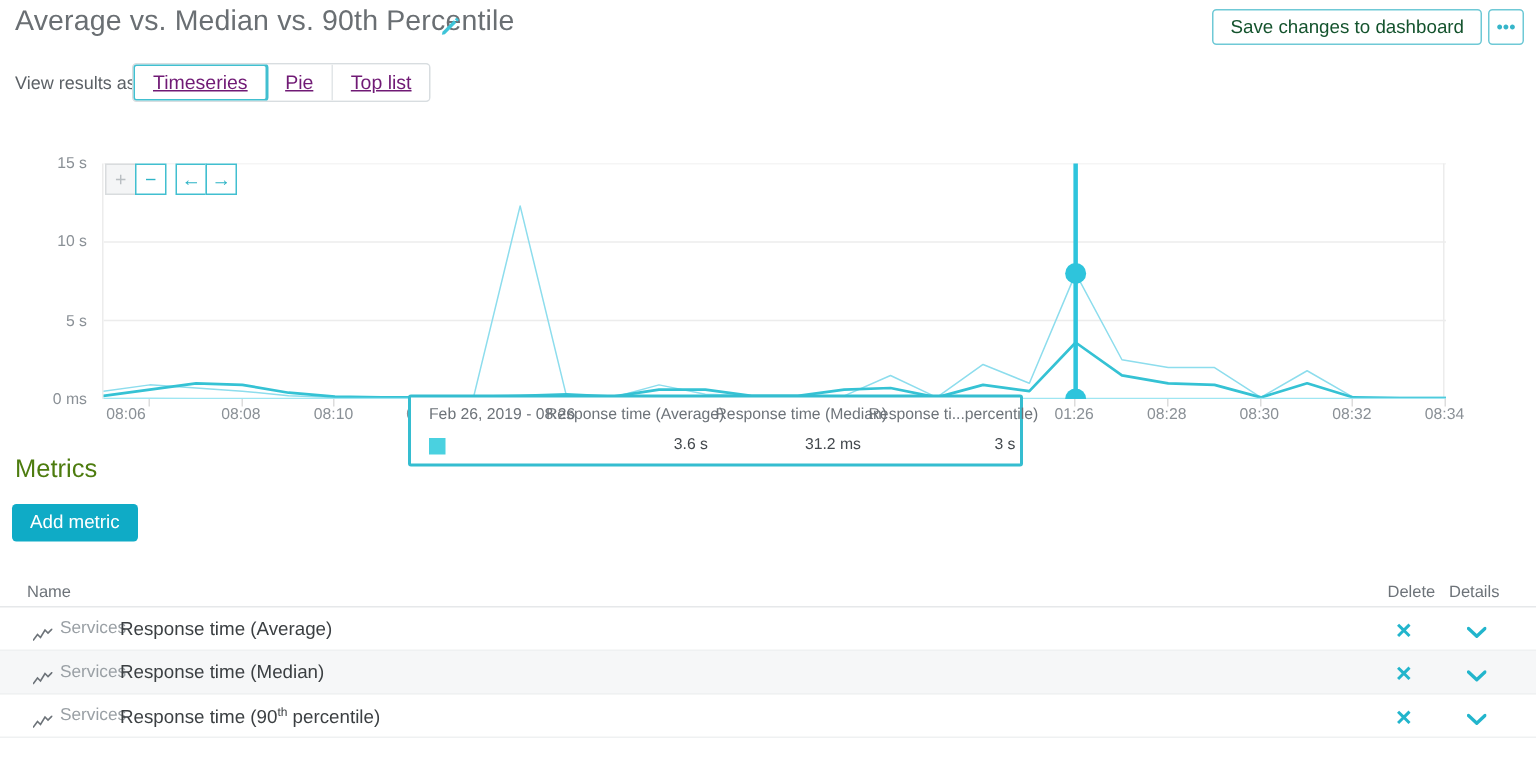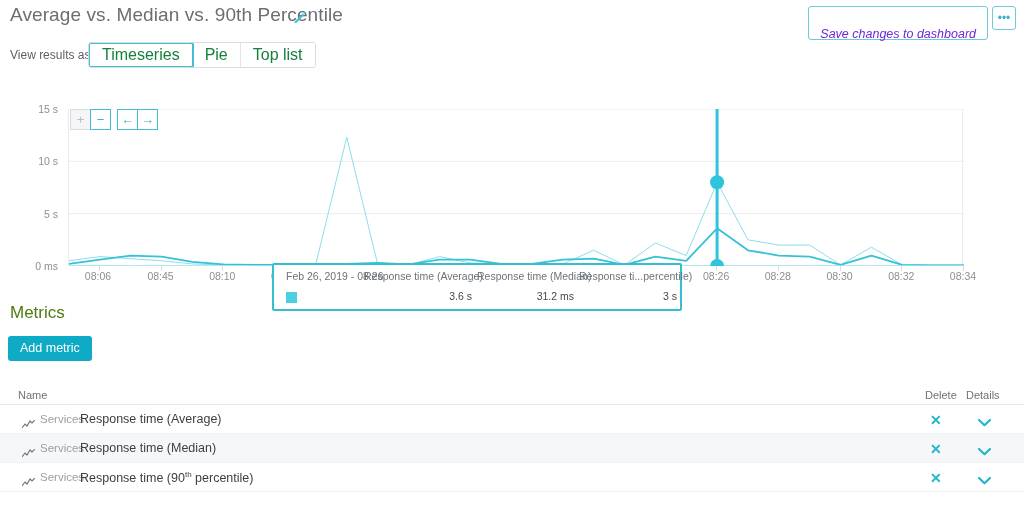--- a/index.html
+++ b/index.html
@@ -20,25 +20,25 @@
     position: absolute; left: 10px; top: 4px;
     font-size: 19px; font-weight: 400; color: #6a6f73;
     letter-spacing: .1px; white-space: nowrap;
   }
   .edit-pencil {
     position: absolute; left: 293px; top: 10px;
     width: 14px; height: 14px;
   }
   .btn-save {
     position: absolute; right: 36px; top: 6px;
-    height: 24px; padding: 16px 11px;
+    height: 24px; padding: 0 11px;
     border: 1px solid #6fc9d6; border-radius: 3px;
-    background: #ffffff; color: #6d28d9;
+    background: #ffffff; color: #14532d;
     font-size: 12.5px; font-family: "Liberation Sans", sans-serif;
-    line-height: 22px; white-space: nowrap; cursor: pointer; font-style: italic;
+    line-height: 22px; white-space: nowrap; cursor: pointer;
   }
   .btn-more {
     position: absolute; right: 8px; top: 6px;
     width: 24px; height: 24px;
     border: 1px solid #6fc9d6; border-radius: 3px;
     background: #ffffff; color: #36b5c9;
     font-size: 12px; line-height: 16px; text-align: center;
     cursor: pointer; padding: 0;
   }
 
@@ -51,22 +51,22 @@
     font-size: 12px; color: #5c6166;
   }
   .seg {
     position: absolute; left: 88px; top: 0;
     display: flex; height: 26px;
     border: 1px solid #d8dde0; border-radius: 3px; overflow: hidden;
     background: #fff;
   }
   .seg-item {
     padding: 0 12px; height: 24px; line-height: 24px;
-    font-size: 16px; color: #15803d; background: #fff;
-    border-right: 1px solid #e2e6e8; cursor: pointer; white-space: nowrap;
+    font-size: 13px; color: #701a75; background: #fff;
+    border-right: 1px solid #e2e6e8; cursor: pointer; white-space: nowrap; text-decoration: underline;
   }
   .seg-item:last-child { border-right: none; }
   .seg-item.active {
     border: 2px solid #41bfd0; height: 26px; line-height: 22px;
     margin: -1px; border-radius: 3px; position: relative; z-index: 2;
   }
 
   
   .chart-wrap {
     position: absolute; left: 0; top: 95px; width: 1024px; height: 195px;
@@ -222,31 +222,31 @@
         <polyline points="0.00,151.77 30.86,147.58 61.72,149.67 92.59,151.77 123.45,154.91 154.31,155.95 185.17,155.95 216.03,155.95 246.90,154.91 277.76,28.26 308.62,154.91 339.48,155.95 370.34,147.58 401.21,153.86 432.07,154.91 462.93,155.95 493.79,154.91 524.66,141.30 555.52,155.95 586.38,133.97 617.24,146.53 648.10,73.27 678.97,130.83 709.83,136.07 740.69,136.07 771.55,155.95 802.41,138.16 833.28,155.95 864.14,155.95 895.00,155.95" fill="none" stroke="#8ddded" stroke-width="1" stroke-linejoin="round" stroke-linecap="round" vector-effect="non-scaling-stroke"></polyline>
         <polyline points="0.00,154.91 30.86,150.72 61.72,146.53 92.59,147.58 123.45,152.81 154.31,155.43 185.17,155.95 216.03,155.95 246.90,155.43 277.76,154.91 308.62,153.86 339.48,155.43 370.34,150.72 401.21,150.72 432.07,154.91 462.93,154.91 493.79,150.72 524.66,149.67 555.52,155.95 586.38,147.58 617.24,151.77 648.10,119.32 678.97,141.30 709.83,146.53 740.69,147.58 771.55,155.95 802.41,146.53 833.28,155.95 864.14,156.48 895.00,156.48" fill="none" stroke="#35c2d4" stroke-width="1.8" stroke-linejoin="round" stroke-linecap="round" vector-effect="non-scaling-stroke"></polyline>
         <polyline points="0.00,156.69 30.86,156.58 61.72,156.69 92.59,156.69 123.45,156.69 154.31,156.69 185.17,156.69 216.03,156.69 246.90,156.69 277.76,156.69 308.62,156.69 339.48,156.69 370.34,156.69 401.21,156.69 432.07,156.69 462.93,156.69 493.79,156.69 524.66,156.69 555.52,156.69 586.38,156.69 617.24,156.69 648.10,156.68 678.97,156.69 709.83,156.69 740.69,156.69 771.55,156.69 802.41,156.69 833.28,156.69 864.14,156.69 895.00,156.69" fill="none" stroke="#9fe6f2" stroke-width="1" stroke-linejoin="round" stroke-linecap="round" vector-effect="non-scaling-stroke"></polyline>
         <line x1="648.10" y1="-48" x2="648.10" y2="157" stroke="#2ec4dc" stroke-width="3" vector-effect="non-scaling-stroke"></line>
         <ellipse cx="648.10" cy="73.27" rx="7" ry="7" fill="#2ec4dc"></ellipse>
         <ellipse cx="648.10" cy="157.00" rx="7" ry="7" fill="#2ec4dc"></ellipse>
       </svg>
   </div>
 
   <div class="xlabels" id="xaxis">
-      <div class="xlab" style="left: 98px;">08:06</div>
-      <div class="xlab" style="left: 160.586px;">08:45</div>
+      <div class="xlab" style="left: 84px;">08:06</div>
+      <div class="xlab" style="left: 160.586px;">08:08</div>
       <div class="xlab" style="left: 222.31px;">08:10</div>
       <div class="xlab" style="left: 284.034px;">08:12</div>
       <div class="xlab" style="left: 345.759px;">08:14</div>
       <div class="xlab" style="left: 407.483px;">08:16</div>
       <div class="xlab" style="left: 469.207px;">08:18</div>
       <div class="xlab" style="left: 530.931px;">08:20</div>
       <div class="xlab" style="left: 592.655px;">08:22</div>
       <div class="xlab" style="left: 654.379px;">08:24</div>
-      <div class="xlab" style="left: 716.103px;">08:26</div>
+      <div class="xlab" style="left: 716.103px;">01:26</div>
       <div class="xlab" style="left: 777.828px;">08:28</div>
       <div class="xlab" style="left: 839.552px;">08:30</div>
       <div class="xlab" style="left: 901.276px;">08:32</div>
       <div class="xlab" style="left: 963px;">08:34</div>
     </div>
 
   <div class="zoomctl">
     <div class="zgroup">
       <div class="zbtn">+</div>
       <div class="zbtn on">−</div>

